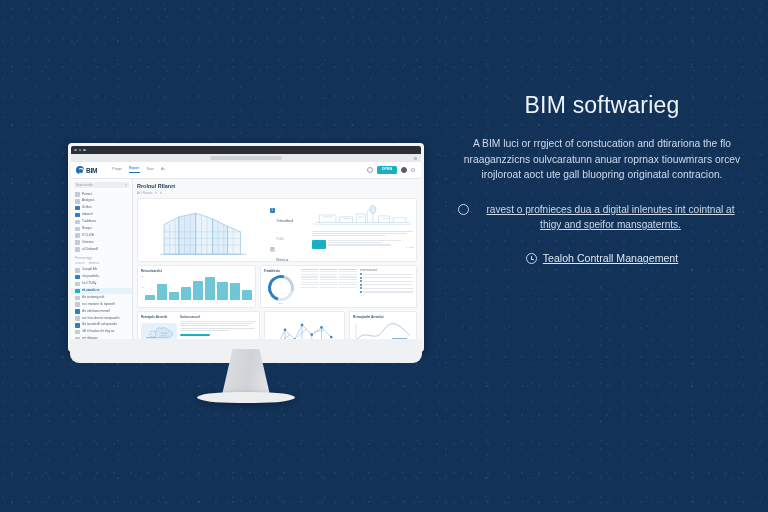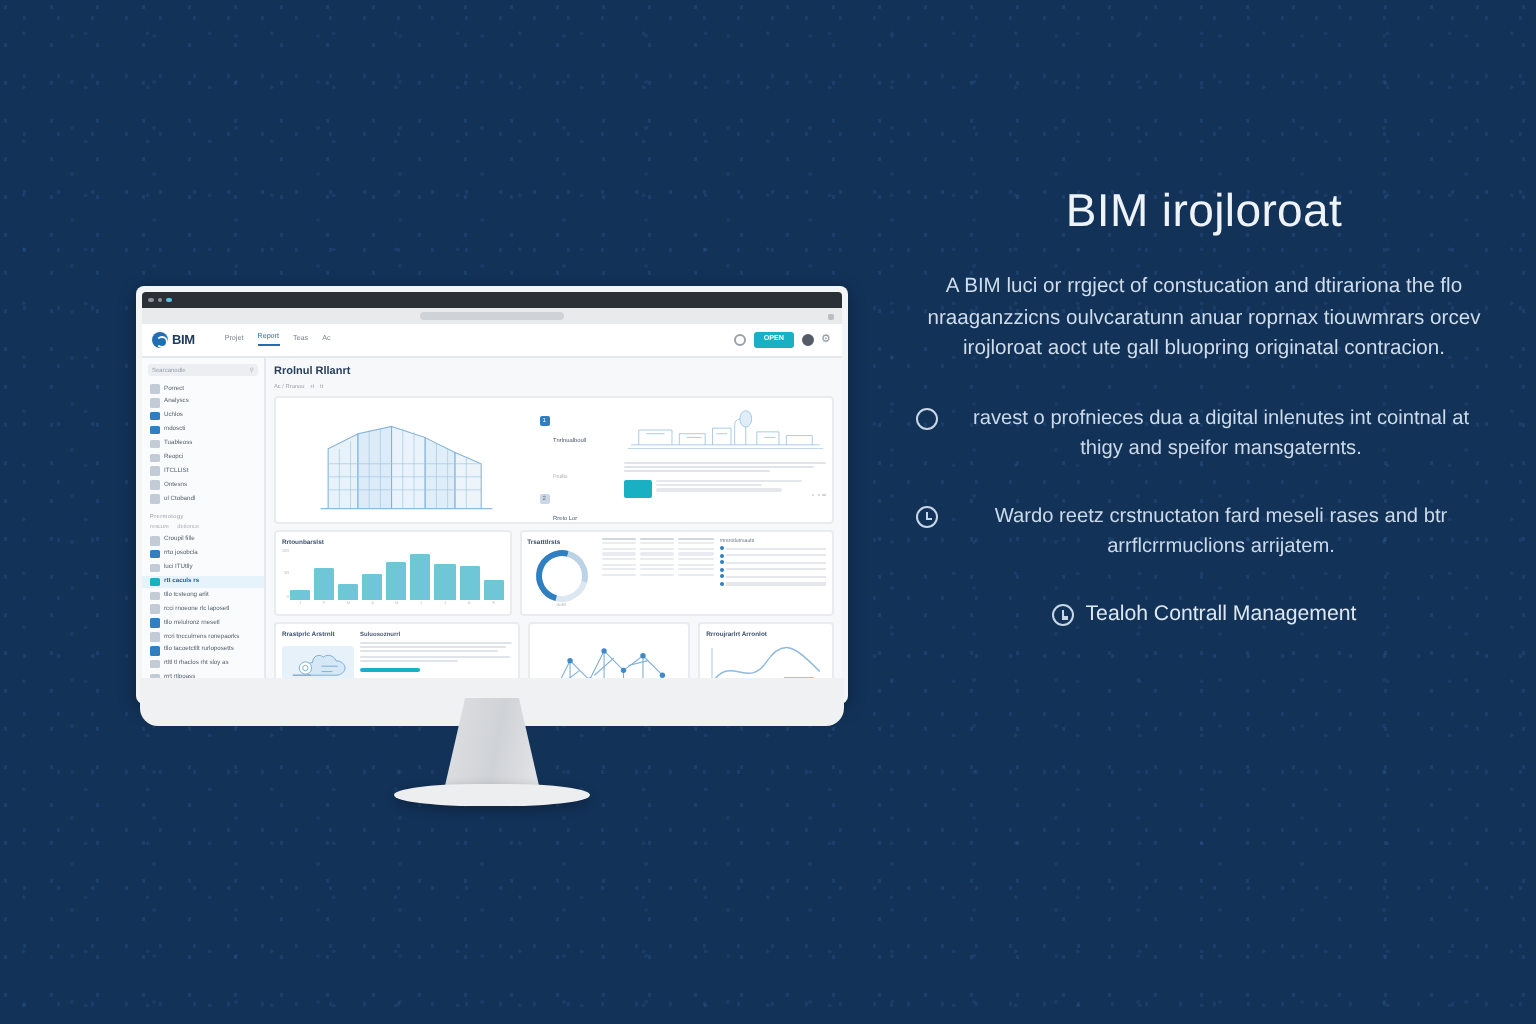--- a/index.html
+++ b/index.html
@@ -221,21 +221,21 @@
     border:1.2px solid #c8d7e6; border-radius:50%; position:relative;
   }
   .bullet .bi.clock::before{
     content:""; position:absolute; left:4.4px; top:2px; width:1.1px; height:4px;
     background:#c8d7e6;
   }
   .bullet .bi.clock::after{
     content:""; position:absolute; left:4.4px; top:5px; width:3px; height:1.1px;
     background:#c8d7e6;
   }
-  .bullet p{ font-size:10.1px; line-height:1.5; color:#cbd9e8; }
+  .bullet p{ font-size:10.1px; line-height:1.5; color:#cbd9e8;text-decoration:underline; }
   .bullet.single p{ font-size:10.6px; color:#dde7f2; }
 </style>
 </head>
 <body>
 
 <div class="bg-noise"></div>
 
 <div class="monitor">
   <div class="bezel">
     <div class="screen">
@@ -628,30 +628,26 @@
         </div>
       </div>
     </div>
   </div>
   <div class="chin"></div>
   <div class="neck"></div>
   <div class="foot"></div>
 </div>
 
 <div class="copy">
-  <h1>BIM irojloroat</h1>
+  <h1>BIM softwarieg</h1>
   <p class="lead">A BIM luci or rrgject of constucation and dtirariona the flo nraaganzzicns oulvcaratunn anuar roprnax tiouwmrars orcev irojloroat aoct ute gall bluopring originatal contracion.</p>
 
   <div class="bullet">
     <span class="bi"></span>
     <p>ravest o profnieces dua a digital inlenutes int cointnal at thigy and speifor mansgaternts.</p>
   </div>
 
-  <div class="bullet">
-    <span class="bi clock"></span>
-    <p>Wardo reetz crstnuctaton fard meseli rases and btr arrflcrrmuclions arrijatem.</p>
-  </div>
 
   <div class="bullet single">
     <span class="bi clock"></span>
     <p>Tealoh Contrall Management</p>
   </div>
 </div>
 
 </body></html>

